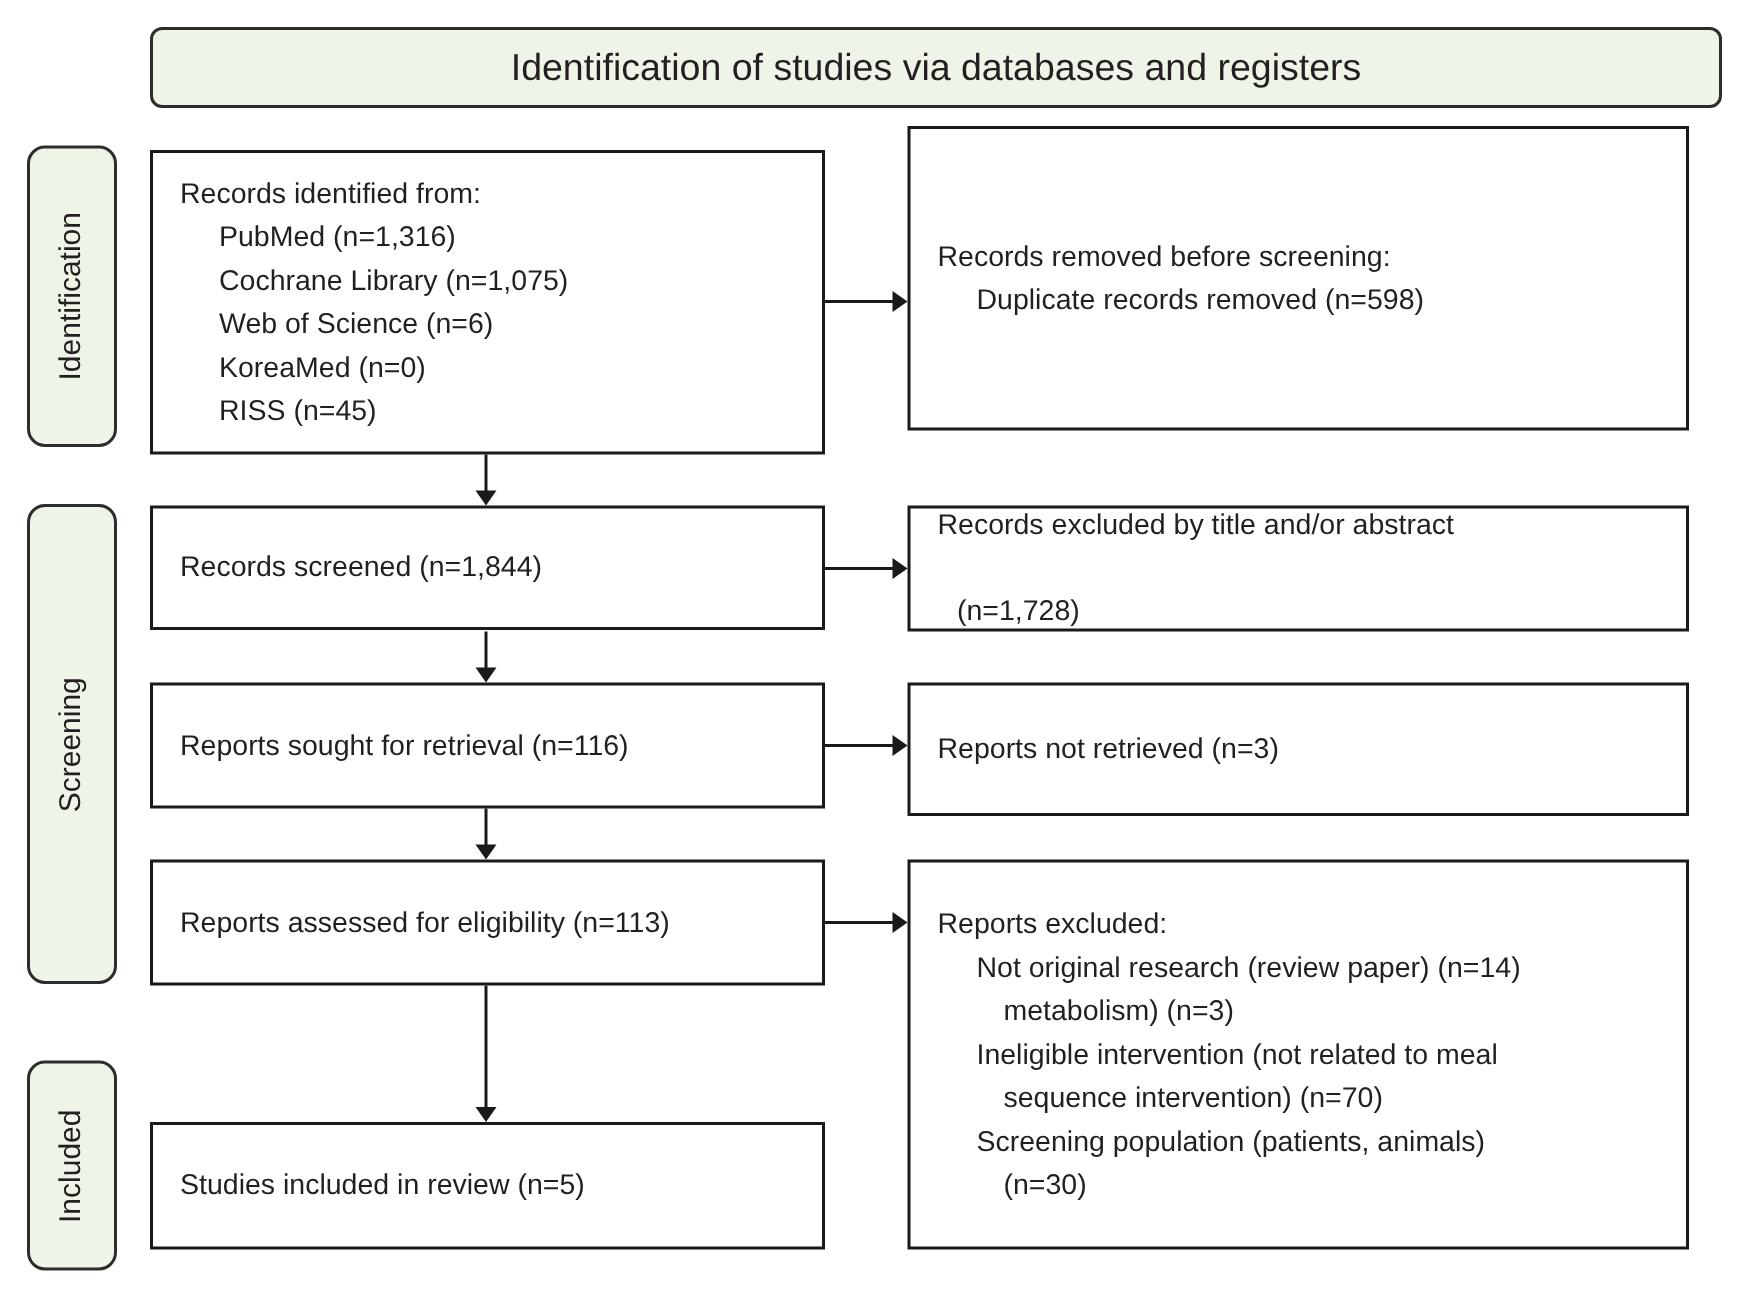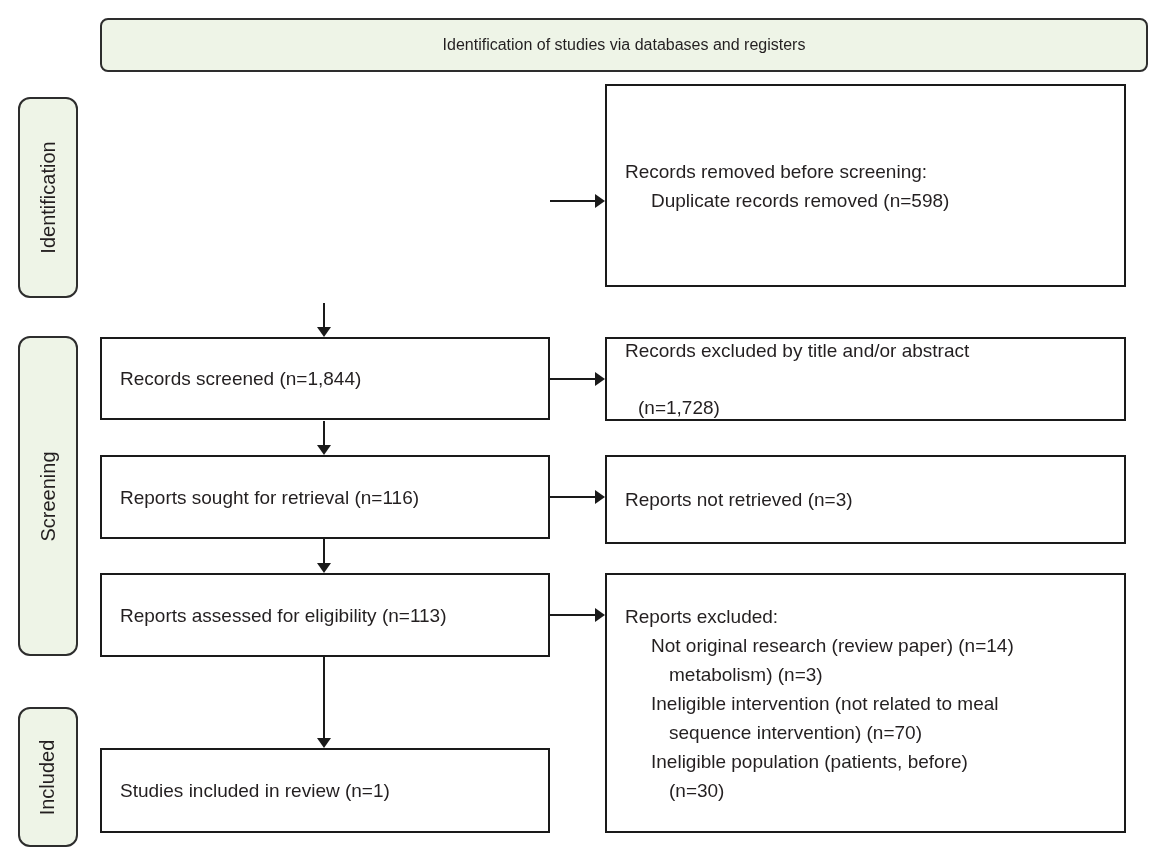--- a/index.html
+++ b/index.html
@@ -4,21 +4,21 @@
 <style>
   html,body{margin:0;padding:0;background:#ffffff;}
   body{font-family:"Liberation Sans","DejaVu Sans",sans-serif;color:#231f20;}
   #canvas{position:relative;width:1167px;height:863px;background:#ffffff;overflow:hidden;}
 
   .hdr{
     position:absolute;left:100px;top:18px;width:1048px;height:54px;
     background:var(--stage-fill);border:2px solid var(--stage-border);
     border-radius:8px;box-sizing:border-box;
     display:flex;align-items:center;justify-content:center;
-    font-size:16px;
+    font-size:25px;
   }
 
   .stage{
     position:absolute;left:18px;width:60px;
     background:var(--stage-fill);border:2px solid var(--stage-border);
     border-radius:12px;box-sizing:border-box;
     display:flex;align-items:center;justify-content:center;
   }
   .stage span{
     transform:rotate(-90deg);white-space:nowrap;font-size:20px;
@@ -77,51 +77,59 @@
   <div class="stage" id="stage-identification">
     <span>Identification</span>
   </div>
   <div class="stage" id="stage-screening">
     <span>Screening</span>
   </div>
   <div class="stage" id="stage-included">
     <span>Included</span>
   </div>
 
+  <div class="fbox col-l" id="box-records-identified">
+      <div class="line ind-0">Records identified from:</div>
+      <div class="line ind-2">PubMed (n=1,316)</div>
+      <div class="line ind-2">Cochrane Library (n=1,075)</div>
+      <div class="line ind-2">Web of Science (n=6)</div>
+      <div class="line ind-2">KoreaMed (n=0)</div>
+      <div class="line ind-2">RISS (n=45)</div>
+    </div>
   <div class="fbox col-l" id="box-records-screened">
       <div class="line ind-0">Records screened (n=1,844)</div>
     </div>
   <div class="fbox col-l" id="box-reports-sought">
       <div class="line ind-0">Reports sought for retrieval (n=116)</div>
     </div>
   <div class="fbox col-l" id="box-reports-assessed">
       <div class="line ind-0">Reports assessed for eligibility (n=113)</div>
     </div>
   <div class="fbox col-l" id="box-studies-included">
-      <div class="line ind-0">Studies included in review (n=1)</div>
+      <div class="line ind-0">Studies included in review (n=5)</div>
     </div>
 
   <div class="fbox col-r" id="box-records-removed">
       <div class="line ind-0">Records removed before screening:</div>
       <div class="line ind-2">Duplicate records removed (n=598)</div>
     </div>
   <div class="fbox col-r" id="box-records-excluded">
       <div class="line ind-0">Records excluded by title and/or abstract</div>
       <div class="line ind-1">(n=1,728)</div>
     </div>
   <div class="fbox col-r" id="box-reports-not-retrieved">
       <div class="line ind-0">Reports not retrieved (n=3)</div>
     </div>
   <div class="fbox col-r" id="box-reports-excluded">
       <div class="line ind-0">Reports excluded:</div>
       <div class="line ind-2">Not original research (review paper) (n=14)</div>
       <div class="line ind-3">metabolism) (n=3)</div>
       <div class="line ind-2">Ineligible intervention (not related to meal</div>
       <div class="line ind-3">sequence intervention) (n=70)</div>
-      <div class="line ind-2">Ineligible population (patients, before)</div>
+      <div class="line ind-2">Screening population (patients, animals)</div>
       <div class="line ind-3">(n=30)</div>
     </div>
 
   <div>
     <div class="vline" style="left:323px;top:303px;height:26px;"></div>
     <div class="head-down" style="left:317px;top:327px;"></div>
   </div>
   <div>
     <div class="vline" style="left:323px;top:421px;height:26px;"></div>
     <div class="head-down" style="left:317px;top:445px;"></div>

